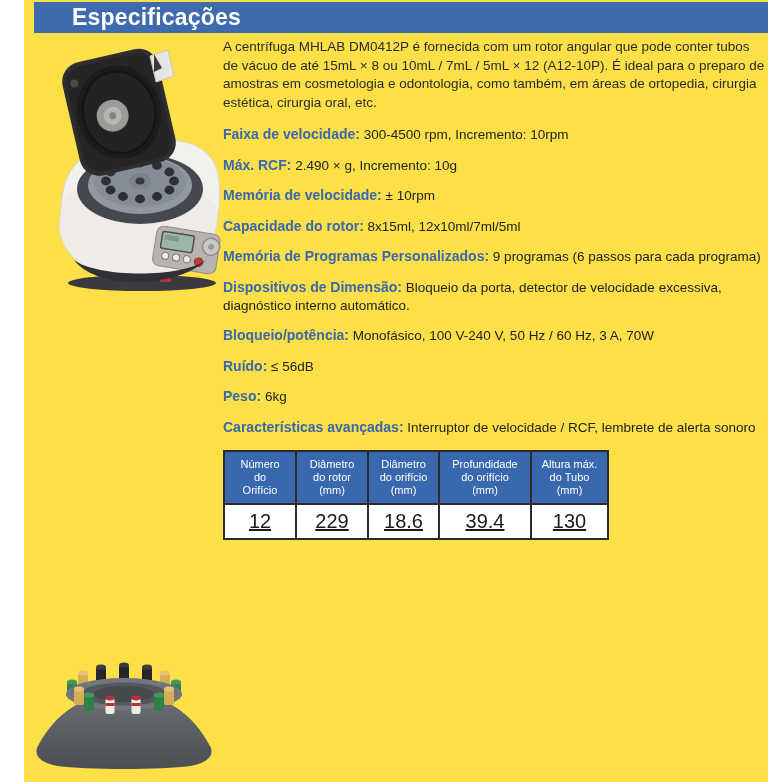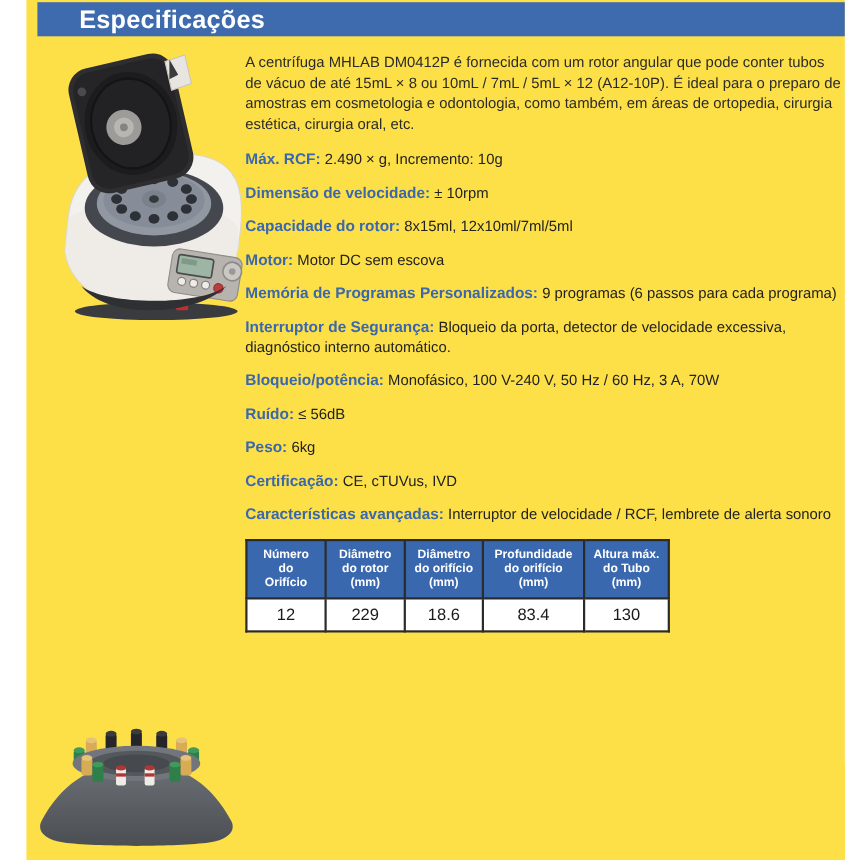--- a/index.html
+++ b/index.html
@@ -19,21 +19,21 @@
     background: #3e6aae;
     display: flex; align-items: center;
     padding-left: 38px;
   }
   .header-bar h1 {
     color: #ffffff; font-size: 23px; font-weight: bold; letter-spacing: 0.2px;
   }
 
   
   .right-col {
-    position: absolute; left: 199px; top: 29px; width: 545px;
+    position: absolute; left: 199px; top: 19px; width: 545px;
   }
   .intro {
     margin-top: 19px; margin-bottom: 13px;
     font-size: 13.5px; line-height: 18.5px; color: #2b2b2b;
   }
   .spec-row {
     margin-bottom: 11.5px;
     font-size: 13.5px; line-height: 18px; color: #222;
   }
   .spec-label { color: #3a67ae; font-weight: bold; font-size: 14px; }
@@ -44,27 +44,27 @@
     table-layout: fixed;
     width: 384px;
     margin-top: 13px;
   }
   table.rotor-table th, table.rotor-table td {
     border: 2px solid #2b2b2b;
     text-align: center; vertical-align: middle;
   }
   table.rotor-table th {
     background: #3a68af; color: #ffffff;
-    font-size: 11px; font-weight: bold; line-height: 13px;
+    font-size: 11px; font-weight: normal; line-height: 13px;
     padding: 6px 1px;
     white-space: pre-line;
   }
   table.rotor-table td {
     background: #ffffff; color: #1a1a1a;
-    font-size: 15px; padding: 5px 2px; height: 30px;
+    font-size: 20px; padding: 5px 2px; height: 30px; text-decoration: underline;
   }
   table.rotor-table col.c1 { width: 72px; }
   table.rotor-table col.c2 { width: 72px; }
   table.rotor-table col.c3 { width: 71px; }
   table.rotor-table col.c4 { width: 92px; }
   table.rotor-table col.c5 { width: 77px; }
 
   
   .centrifuge-img { position: absolute; left: 26px; top: 46px; width: 172px; height: 248px; }
   .rotor-img { position: absolute; left: 8px; top: 656px; width: 184px; height: 124px; }
@@ -221,44 +221,43 @@
             <ellipse cx="0" cy="-14" rx="4.5" ry="2.4" fill="#b23434"></ellipse>
           </g>
       </g>
     </svg>
   </div>
 
   <div class="right-col">
     <p class="intro">A centrífuga MHLAB DM0412P é fornecida com um rotor angular que pode conter tubos de vácuo de até 15mL × 8 ou 10mL / 7mL / 5mL × 12 (A12-10P). É ideal para o preparo de amostras em cosmetologia e odontologia, como também, em áreas de ortopedia, cirurgia estética, cirurgia oral, etc.</p>
 
     <div id="spec-list">
+  <p class="spec-row"><span class="spec-label">Faixa de velocidade:</span> <span class="spec-value">300-4500 rpm, Incremento: 10rpm</span></p>
 
   <p class="spec-row"><span class="spec-label">Máx. RCF:</span> <span class="spec-value">2.490 × g, Incremento: 10g</span></p>
 
-  <p class="spec-row"><span class="spec-label">Dimensão de velocidade:</span> <span class="spec-value">± 10rpm</span></p>
+  <p class="spec-row"><span class="spec-label">Memória de velocidade:</span> <span class="spec-value">± 10rpm</span></p>
 
   <p class="spec-row"><span class="spec-label">Capacidade do rotor:</span> <span class="spec-value">8x15ml, 12x10ml/7ml/5ml</span></p>
 
 
-  <p class="spec-row"><span class="spec-label">Motor:</span> <span class="spec-value">Motor DC sem escova</span></p>
 
 
 
   <p class="spec-row"><span class="spec-label">Memória de Programas Personalizados:</span> <span class="spec-value">9 programas (6 passos para cada programa)</span></p>
 
-  <p class="spec-row"><span class="spec-label">Interruptor de Segurança:</span> <span class="spec-value">Bloqueio da porta, detector de velocidade excessiva, diagnóstico interno automático.</span></p>
+  <p class="spec-row"><span class="spec-label">Dispositivos de Dimensão:</span> <span class="spec-value">Bloqueio da porta, detector de velocidade excessiva, diagnóstico interno automático.</span></p>
 
   <p class="spec-row"><span class="spec-label">Bloqueio/potência:</span> <span class="spec-value">Monofásico, 100 V-240 V, 50 Hz / 60 Hz, 3 A, 70W</span></p>
 
   <p class="spec-row"><span class="spec-label">Ruído:</span> <span class="spec-value">≤ 56dB</span></p>
 
 
   <p class="spec-row"><span class="spec-label">Peso:</span> <span class="spec-value">6kg</span></p>
 
-  <p class="spec-row"><span class="spec-label">Certificação:</span> <span class="spec-value">CE, cTUVus, IVD</span></p>
 
   <p class="spec-row"><span class="spec-label">Características avançadas:</span> <span class="spec-value">Interruptor de velocidade / RCF, lembrete de alerta sonoro</span></p>
 </div>
 
     <table class="rotor-table">
       <colgroup>
         <col class="c1">
           <col class="c2">
           <col class="c3">
           <col class="c4">
@@ -281,20 +280,20 @@
             <th>Altura máx.
 do Tubo
 (mm)</th>
           </tr>
       </thead>
       <tbody>
         <tr id="rotor-table-value-row">
             <td>12</td>
             <td>229</td>
             <td>18.6</td>
-            <td>83.4</td>
+            <td>39.4</td>
             <td>130</td>
           </tr>
       </tbody>
     </table>
   </div>
 
 </div>
 
 </body></html>

